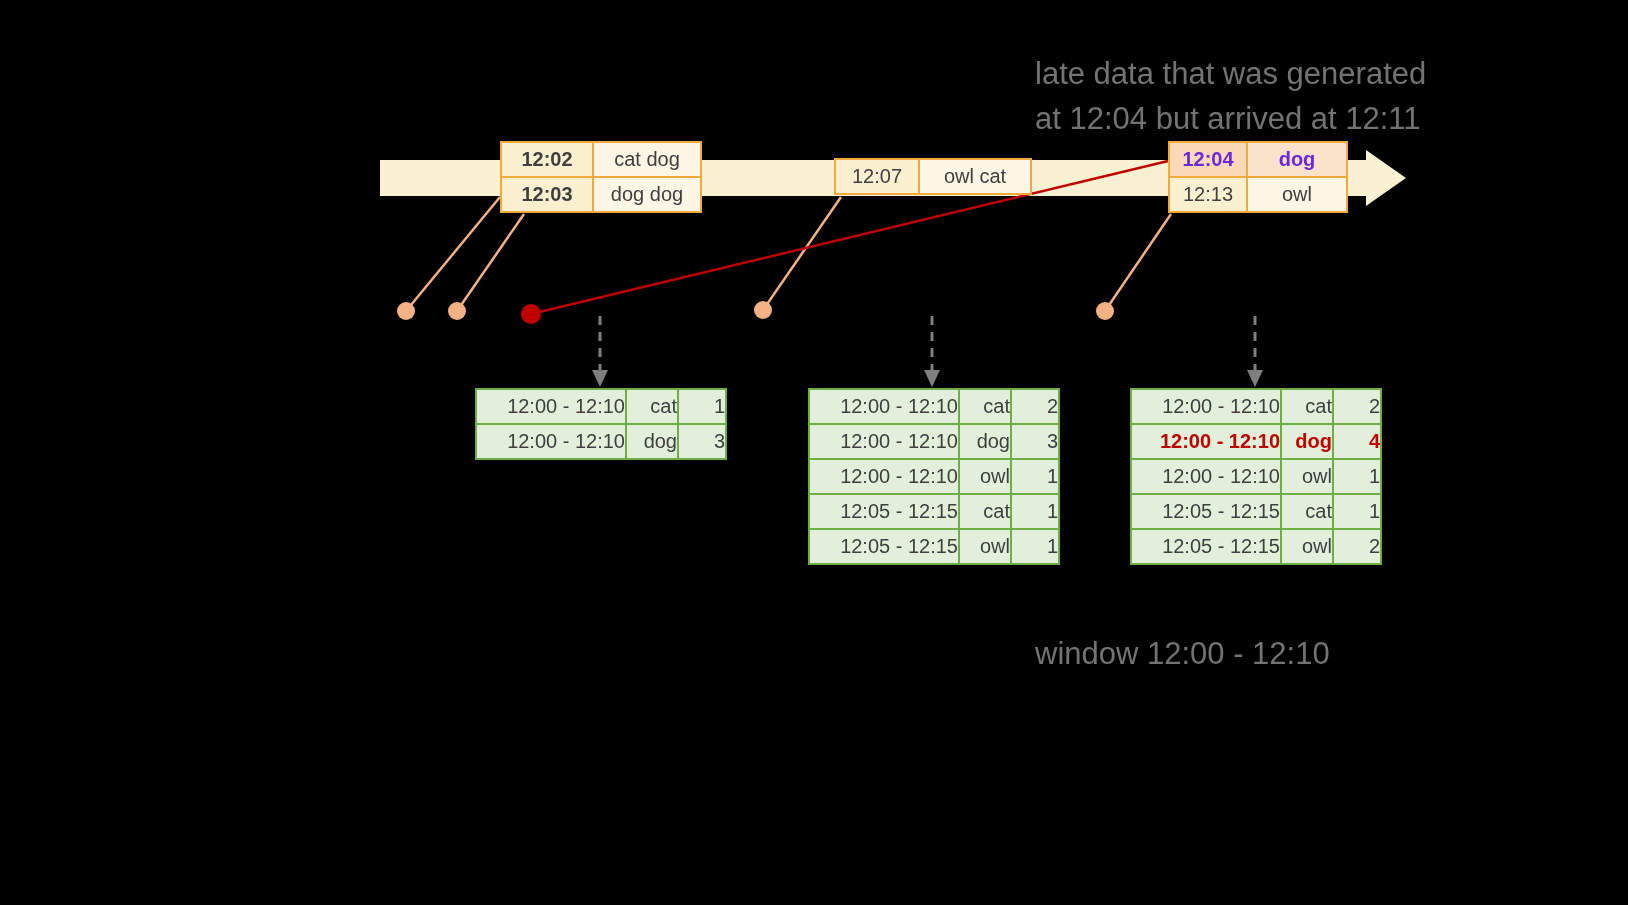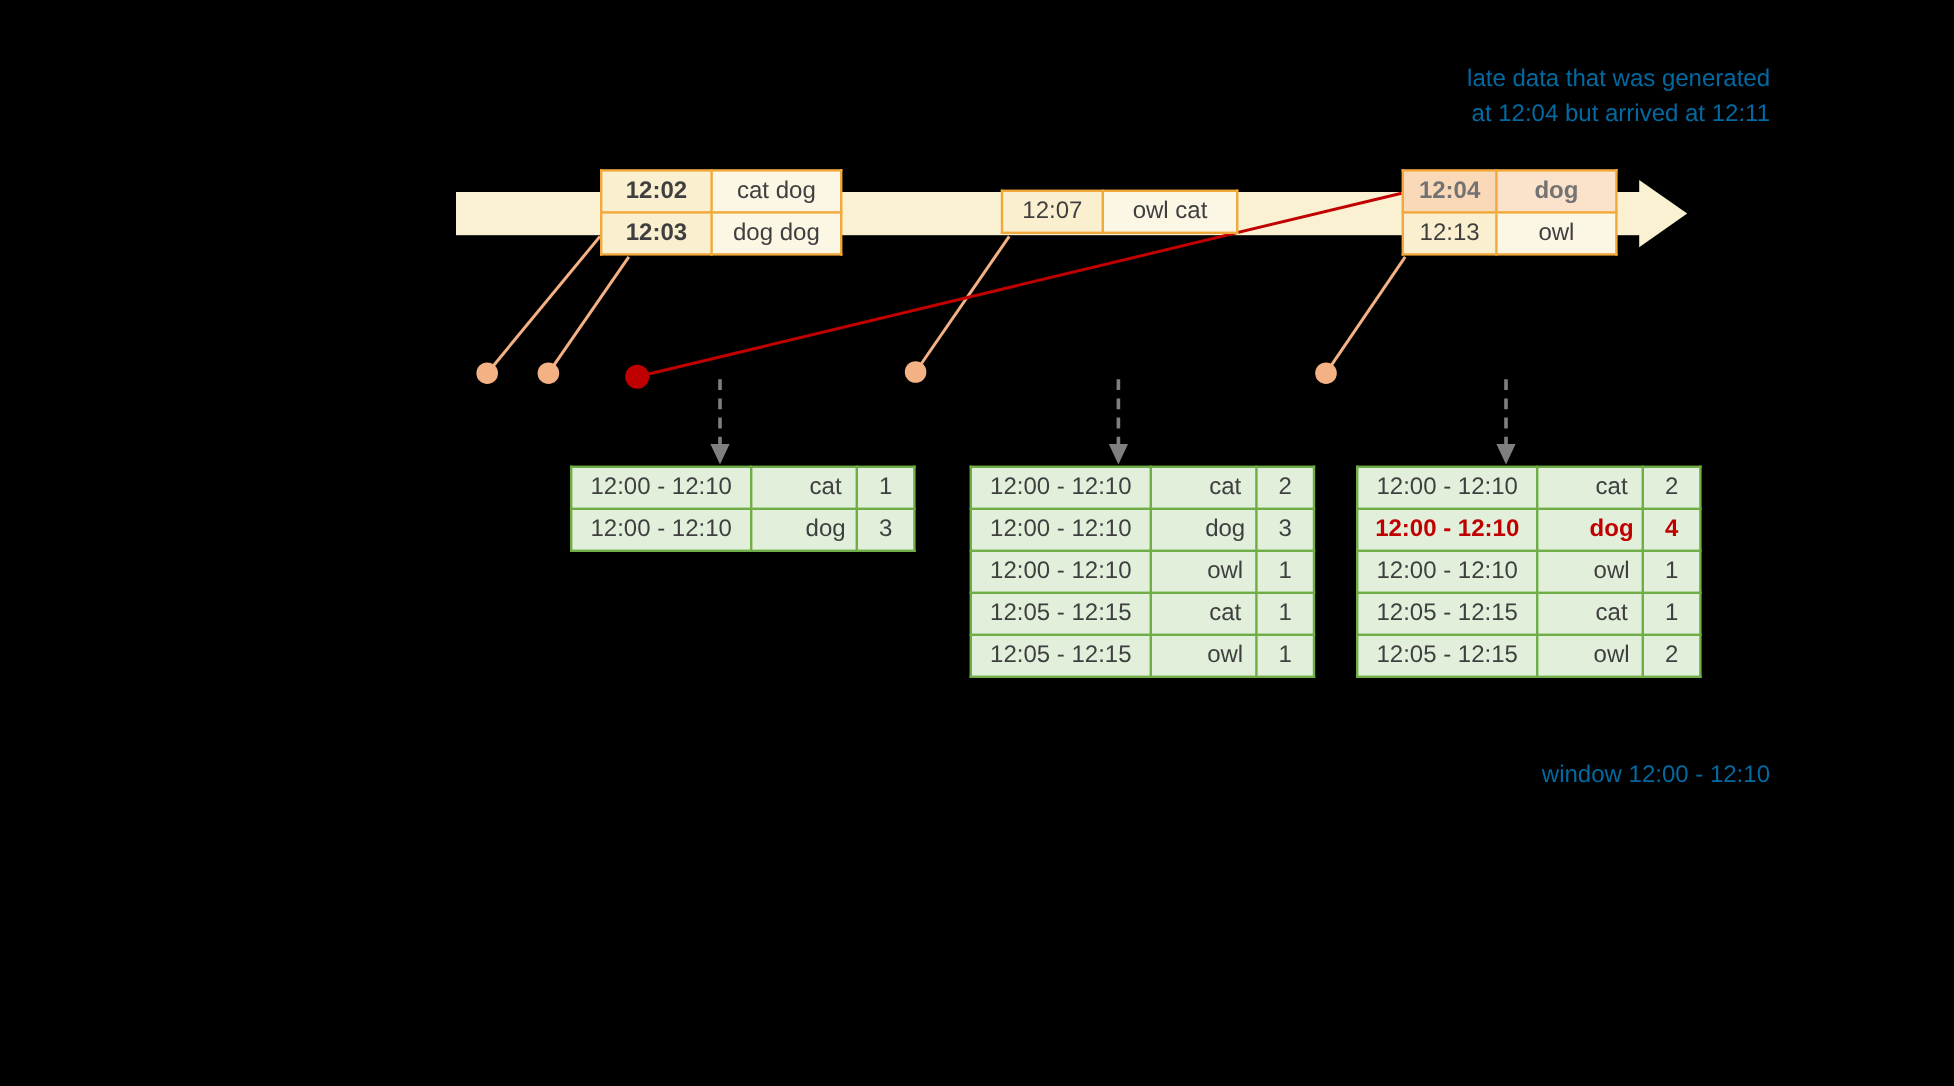--- a/index.html
+++ b/index.html
@@ -30,39 +30,39 @@
     text-align:center; height:33px; padding:0 8px; white-space:nowrap;
   }
   table.event-box td.time  { background:#FAF0D0; }
   table.event-box td.words { background:#FCF6E5; }
   #event-box-1 td.time  { min-width:74px;font-weight:bold; }
   #event-box-1 td.words { min-width:90px;margin-top:16px; }
   #event-box-2 td.time  { min-width:66px; }
   #event-box-2 td.words { min-width:94px; }
   #event-box-3 td.time  { min-width:60px; }
   #event-box-3 td.words { min-width:82px; }
-  tr.late-row td { color:#737373; font-weight:bold; }
+  tr.late-row td { color:#6d28d9; font-weight:bold; }
   tr.late-row td.time  { background:#FAD9B8; }
   tr.late-row td.words { background:#FBE3CB; }
 
   
   table.result-table { position:absolute; border-collapse:collapse; }
   table.result-table td {
     border:2px solid #6FAD47; background:#E2EFDA; color:#3F3F3F;
-    font-size:20px; text-align:center; height:33px; padding:0; white-space:nowrap;
+    font-size:20px; text-align:right; height:33px; padding:0; white-space:nowrap;
   }
   table.result-table td.window { width:148px; }
-  table.result-table td.word   { width:50px;padding-left:36px; }
+  table.result-table td.word   { width:50px; }
   table.result-table td.count  { width:46px; }
   tr.highlight-row td { color:#C00000; font-weight:bold; }
 
   
   .note {
-    position:absolute; width:440px; color:#0369a1; font-size:20px;
-    text-align:right; line-height:1.45;
+    position:absolute; width:440px; color:#737373; font-size:31px;
+    text-align:left; line-height:1.45;
   }
   .note-top    { left:1035px; top:52px; }
   .note-bottom { left:1035px; top:632px; }
 </style>
 </head>
 <body>
 
 <div class="canvas">
 
   <div class="note note-top">

